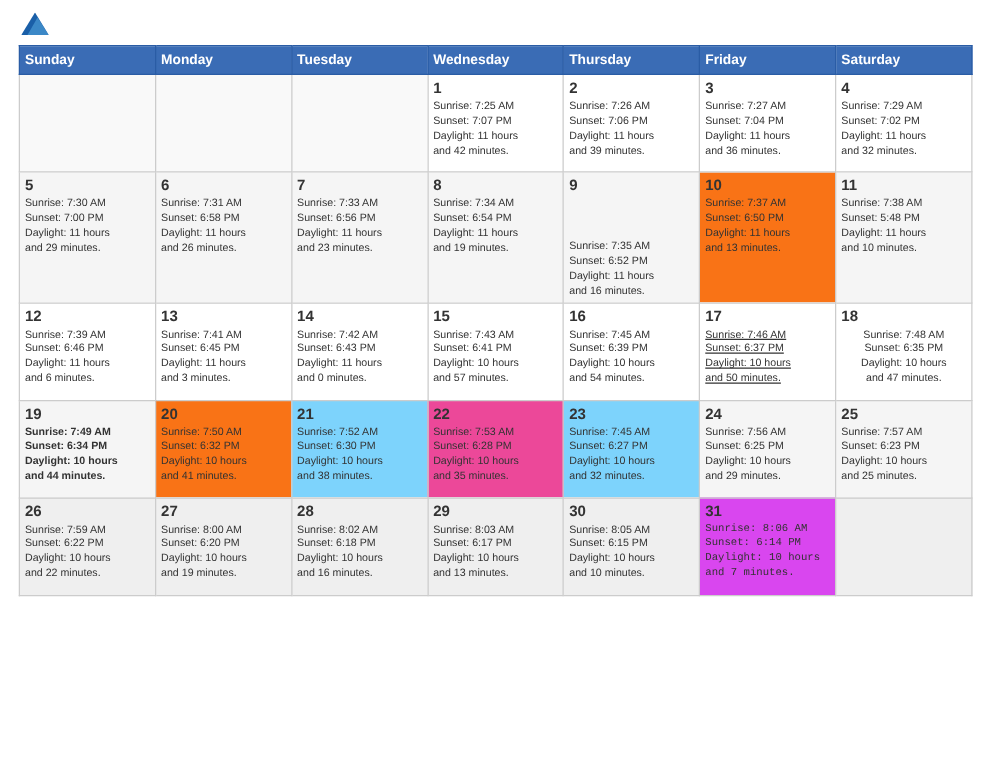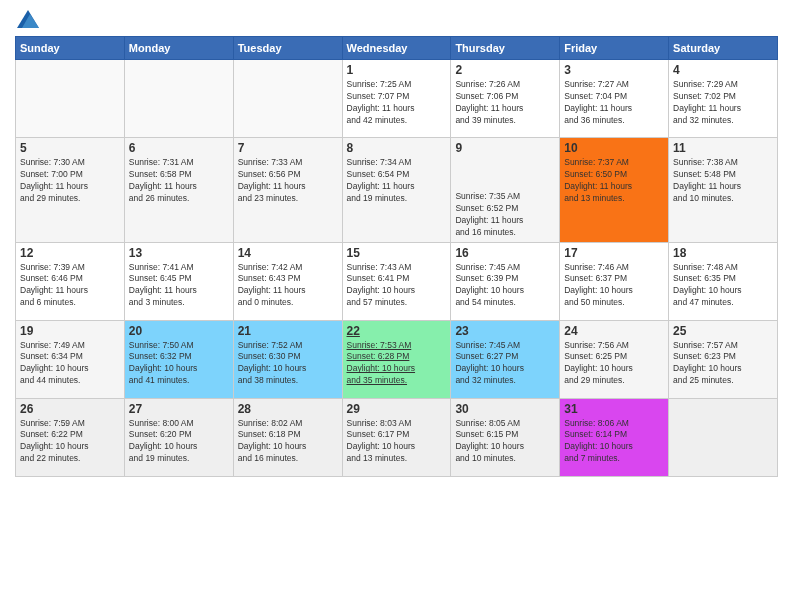--- a/index.html
+++ b/index.html
@@ -241,56 +241,56 @@
           </td>
           <td>
             <div class="day-number">16</div>
             <div class="day-info" style="white-space: pre-line;">Sunrise: 7:45 AM
 Sunset: 6:39 PM
 Daylight: 10 hours
 and 54 minutes.</div>
           </td>
           <td>
             <div class="day-number">17</div>
-            <div class="day-info" style="white-space: pre-line;">Sunrise: 7:46 AM
+            <div class="day-info" style="white-space: pre-line; text-decoration: underline;">Sunrise: 7:46 AM
 Sunset: 6:37 PM
 Daylight: 10 hours
 and 50 minutes.</div>
           </td>
           <td>
             <div class="day-number">18</div>
-            <div class="day-info" style="white-space: pre-line;">Sunrise: 7:48 AM
+            <div class="day-info" style="white-space: pre-line; text-align: center;">Sunrise: 7:48 AM
 Sunset: 6:35 PM
 Daylight: 10 hours
 and 47 minutes.</div>
           </td>
         </tr>
         <tr>
           <td style="background: rgb(245, 245, 245);">
             <div class="day-number">19</div>
-            <div class="day-info" style="white-space: pre-line;">Sunrise: 7:49 AM
+            <div class="day-info" style="white-space: pre-line; font-weight: bold;">Sunrise: 7:49 AM
 Sunset: 6:34 PM
 Daylight: 10 hours
 and 44 minutes.</div>
           </td>
-          <td style="background: #7dd3fc;">
+          <td style="background: #f97316;">
             <div class="day-number">20</div>
             <div class="day-info" style="white-space: pre-line;">Sunrise: 7:50 AM
 Sunset: 6:32 PM
 Daylight: 10 hours
 and 41 minutes.</div>
           </td>
           <td style="background: #7dd3fc;">
             <div class="day-number">21</div>
             <div class="day-info" style="white-space: pre-line;">Sunrise: 7:52 AM
 Sunset: 6:30 PM
 Daylight: 10 hours
 and 38 minutes.</div>
           </td>
-          <td style="background: #86efac; text-decoration: underline;">
+          <td style="background: #ec4899;">
             <div class="day-number">22</div>
             <div class="day-info" style="white-space: pre-line;">Sunrise: 7:53 AM
 Sunset: 6:28 PM
 Daylight: 10 hours
 and 35 minutes.</div>
           </td>
           <td style="background: #7dd3fc;">
             <div class="day-number">23</div>
             <div class="day-info" style="white-space: pre-line;">Sunrise: 7:45 AM
 Sunset: 6:27 PM
@@ -343,21 +343,21 @@
           </td>
           <td style="background: rgb(239, 239, 239);">
             <div class="day-number">30</div>
             <div class="day-info" style="white-space: pre-line;">Sunrise: 8:05 AM
 Sunset: 6:15 PM
 Daylight: 10 hours
 and 10 minutes.</div>
           </td>
           <td style="background: #d946ef;">
             <div class="day-number">31</div>
-            <div class="day-info" style="white-space: pre-line;">Sunrise: 8:06 AM
+            <div class="day-info" style="white-space: pre-line; font-family: Liberation Mono, monospace;">Sunrise: 8:06 AM
 Sunset: 6:14 PM
 Daylight: 10 hours
 and 7 minutes.</div>
           </td>
           <td class="empty-cell" style="background: rgb(239, 239, 239);"></td>
         </tr>
       </tbody>
   </table>
 </div>
 

